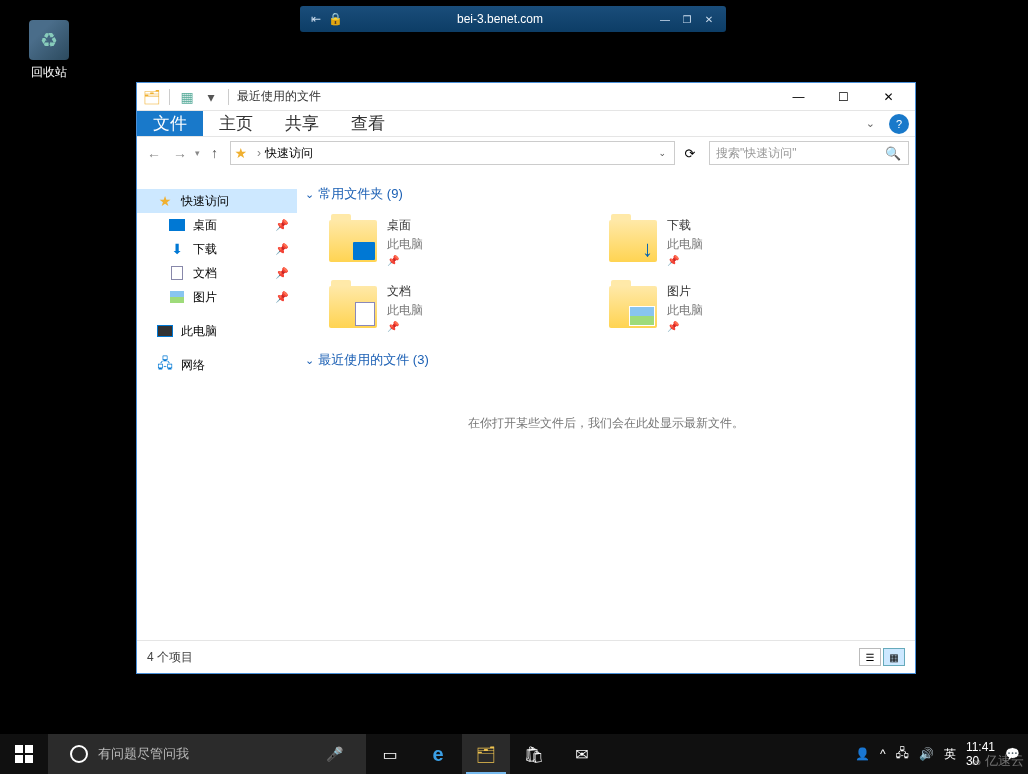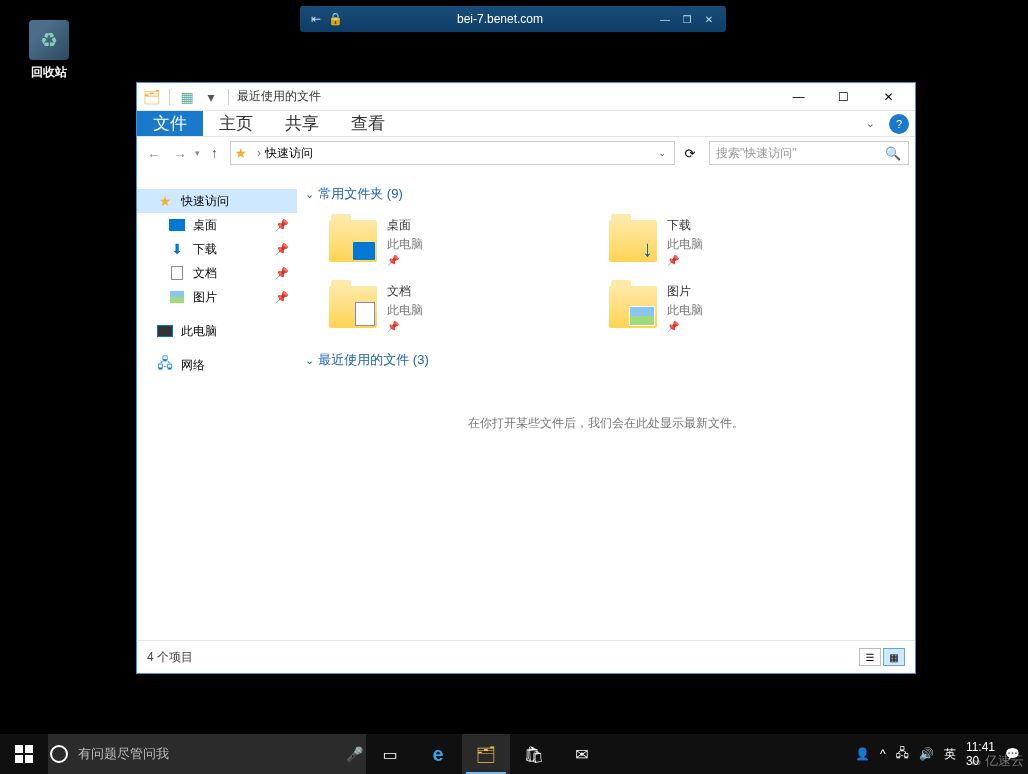--- a/index.html
+++ b/index.html
@@ -8,21 +8,21 @@
 
 .vm-titlebar { position: absolute; top: 6px; left: 300px; width: 426px; height: 26px; background: linear-gradient(180deg, #1a4d7a 0%, #0d3d66 100%); border-radius: 3px; display: flex; align-items: center; padding: 0 6px; box-shadow: 0 1px 3px rgba(0,0,0,0.5); }
 .vm-titlebar .pin-icon, .vm-titlebar .lock-icon { width: 20px; height: 20px; display: flex; align-items: center; justify-content: center; color: #cde; font-size: 12px; }
 .vm-titlebar .title { flex: 1; text-align: center; color: #fff; font-size: 12px; }
 .vm-titlebar .btn { width: 22px; height: 18px; display: flex; align-items: center; justify-content: center; color: #cde; font-size: 10px; cursor: pointer; }
 
 
 .desktop-icon { position: absolute; top: 20px; left: 25px; width: 48px; text-align: center; color: #fff; font-size: 12px; }
 .desktop-icon .icon-img { width: 40px; height: 40px; margin: 0 auto 4px; background: linear-gradient(135deg, #4a6d8a 30%, #2c4a5e 100%); border-radius: 4px; position: relative; display: flex; align-items: center; justify-content: center; }
 .desktop-icon .icon-img::before { content: "♻"; color: #8cb; font-size: 20px; }
-.desktop-icon .label { text-shadow: 1px 1px 2px rgba(0,0,0,0.8); font-weight: bold; }
+.desktop-icon .label { text-shadow: 1px 1px 2px rgba(0,0,0,0.8); }
 
 
 .explorer { position: absolute; top: 82px; left: 136px; width: 780px; height: 592px; background: #fff; border: 1px solid #4a90d9; box-shadow: 0 2px 8px rgba(0,0,0,0.3); display: flex; flex-direction: column; }
 .explorer-titlebar { height: 28px; background: #fff; display: flex; align-items: center; padding: 0 4px; border-bottom: 1px solid #e5e5e5; }
 .explorer-titlebar .qat { display: flex; align-items: center; gap: 2px; }
 .explorer-titlebar .qat-icon { width: 22px; height: 22px; display: flex; align-items: center; justify-content: center; font-size: 14px; }
 .explorer-titlebar .divider { width: 1px; height: 16px; background: #ccc; margin: 0 4px; }
 .explorer-titlebar .title-text { font-size: 12px; color: #333; margin-left: 4px; }
 .explorer-titlebar .win-controls { margin-left: auto; display: flex; }
 .explorer-titlebar .win-btn { width: 45px; height: 28px; display: flex; align-items: center; justify-content: center; font-size: 12px; cursor: pointer; }
@@ -78,21 +78,21 @@
 .statusbar .count { color: #444; }
 .statusbar .view-btns { margin-left: auto; display: flex; gap: 2px; }
 .statusbar .view-btn { width: 22px; height: 18px; border: 1px solid #bbb; display: flex; align-items: center; justify-content: center; font-size: 10px; cursor: pointer; }
 .statusbar .view-btn.active { background: #cde8ff; border-color: #6ab; }
 
 
 .taskbar { position: absolute; bottom: 0; left: 0; right: 0; height: 40px; background: #101010; display: flex; align-items: stretch; }
 .start-btn { width: 48px; display: flex; align-items: center; justify-content: center; cursor: pointer; }
 .win-logo { width: 18px; height: 18px; display: grid; grid-template: 1fr 1fr / 1fr 1fr; gap: 2px; }
 .win-logo div { background: #fff; }
-.search-bar { width: 318px; background: #2b2b2b; display: flex; align-items: center; padding: 0 2px; gap: 10px; }
+.search-bar { width: 318px; background: #2b2b2b; display: flex; align-items: center; padding: 0 22px; gap: 10px; }
 .search-bar .circle { width: 18px; height: 18px; border: 2px solid #fff; border-radius: 50%; }
 .search-bar .text { color: #bbb; font-size: 13px; flex: 1; }
 .search-bar .mic { color: #999; font-size: 14px; }
 .task-item { width: 48px; display: flex; align-items: center; justify-content: center; cursor: pointer; position: relative; color: #fff; }
 .task-item.active { background: #2a2a2a; }
 .task-item.active::after { content: ""; position: absolute; bottom: 0; left: 4px; right: 4px; height: 2px; background: #76b9ed; }
 .tray { margin-left: auto; display: flex; align-items: center; gap: 10px; padding: 0 8px; color: #fff; font-size: 12px; }
 .tray .clock { font-size: 12px; line-height: 1.2; }
 .watermark { position: absolute; bottom: 4px; right: 4px; color: rgba(255,255,255,0.4); font-size: 13px; display: flex; align-items: center; gap: 4px; pointer-events: none; }
 
@@ -103,21 +103,21 @@
 .ico-pic { width: 14px; height: 12px; background: linear-gradient(180deg, #88c5f0 50%, #9edb7a 50%); }
 .ico-pc { width: 16px; height: 12px; background: #333; border: 1px solid #0078d4; }
 .ico-net { color: #0078d4; font-size: 14px; }
 </style>
 </head>
 <body>
 
 <div class="vm-titlebar">
   <span class="pin-icon">⇤</span>
   <span class="lock-icon">🔒</span>
-  <span class="title">bei-7.benet.com</span>
+  <span class="title">bei-3.benet.com</span>
   <span class="btn">—</span>
   <span class="btn">❐</span>
   <span class="btn">✕</span>
 </div>
 
 <div class="desktop-icon">
   <div class="icon-img"></div>
   <div class="label">回收站</div>
 </div>
 

